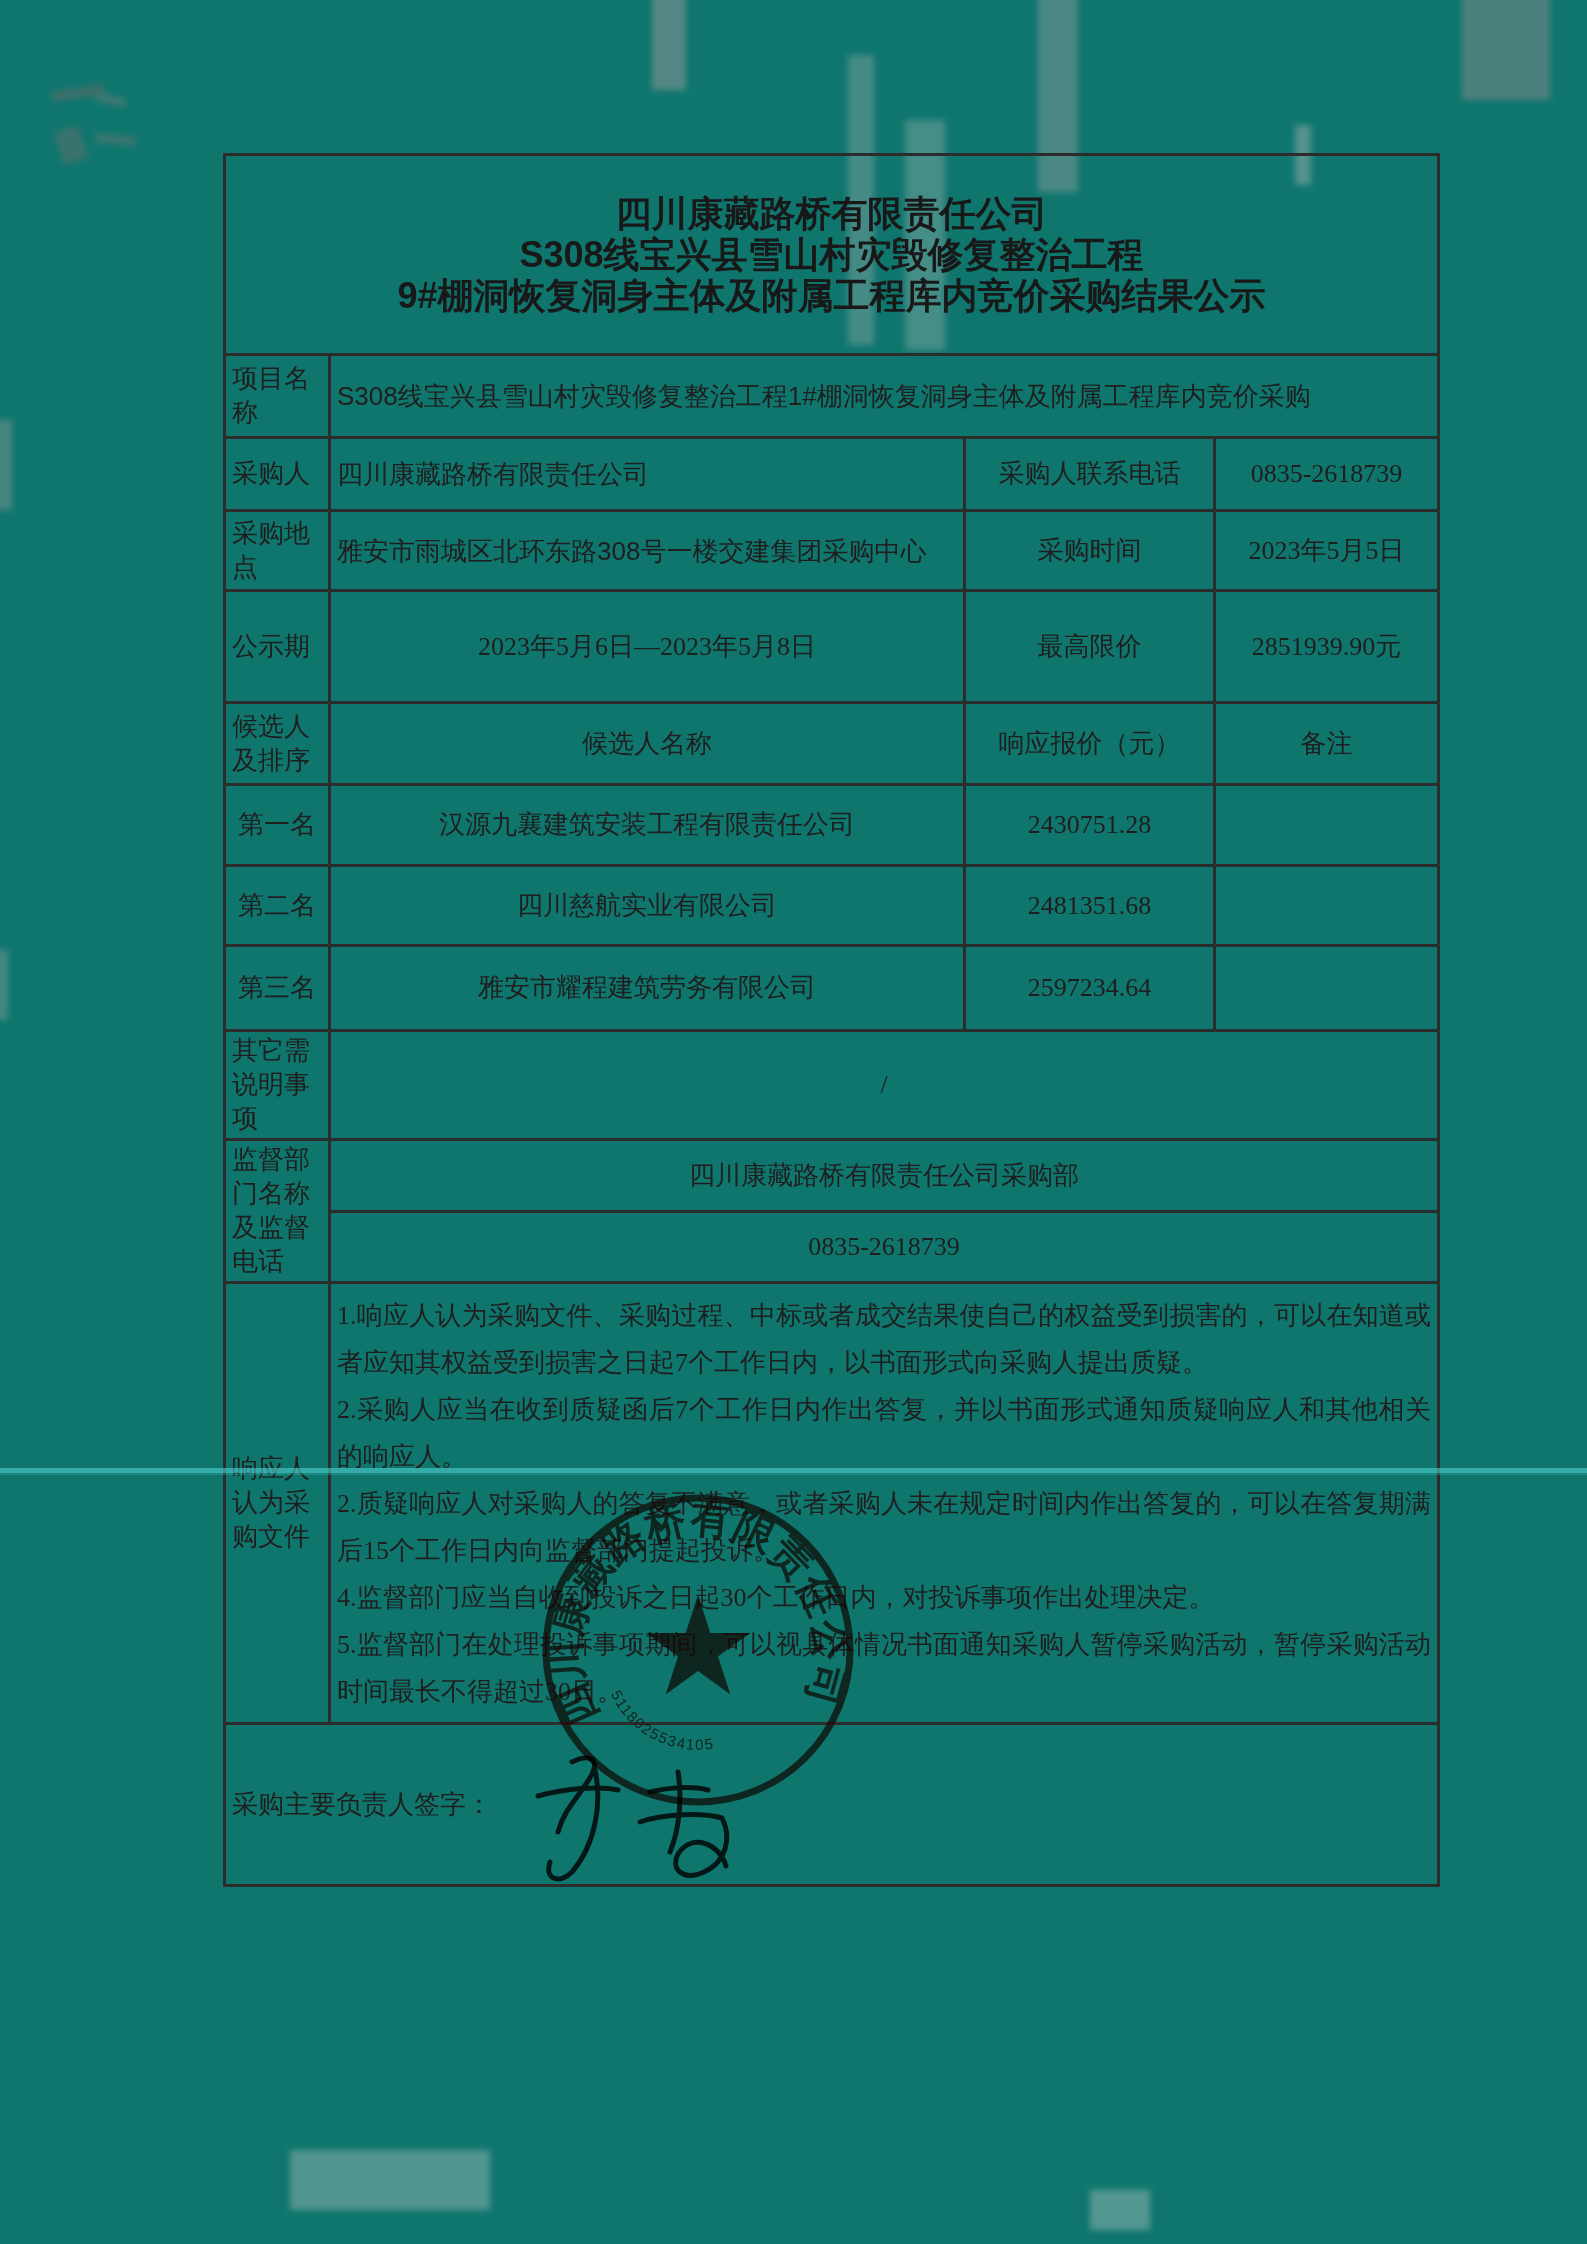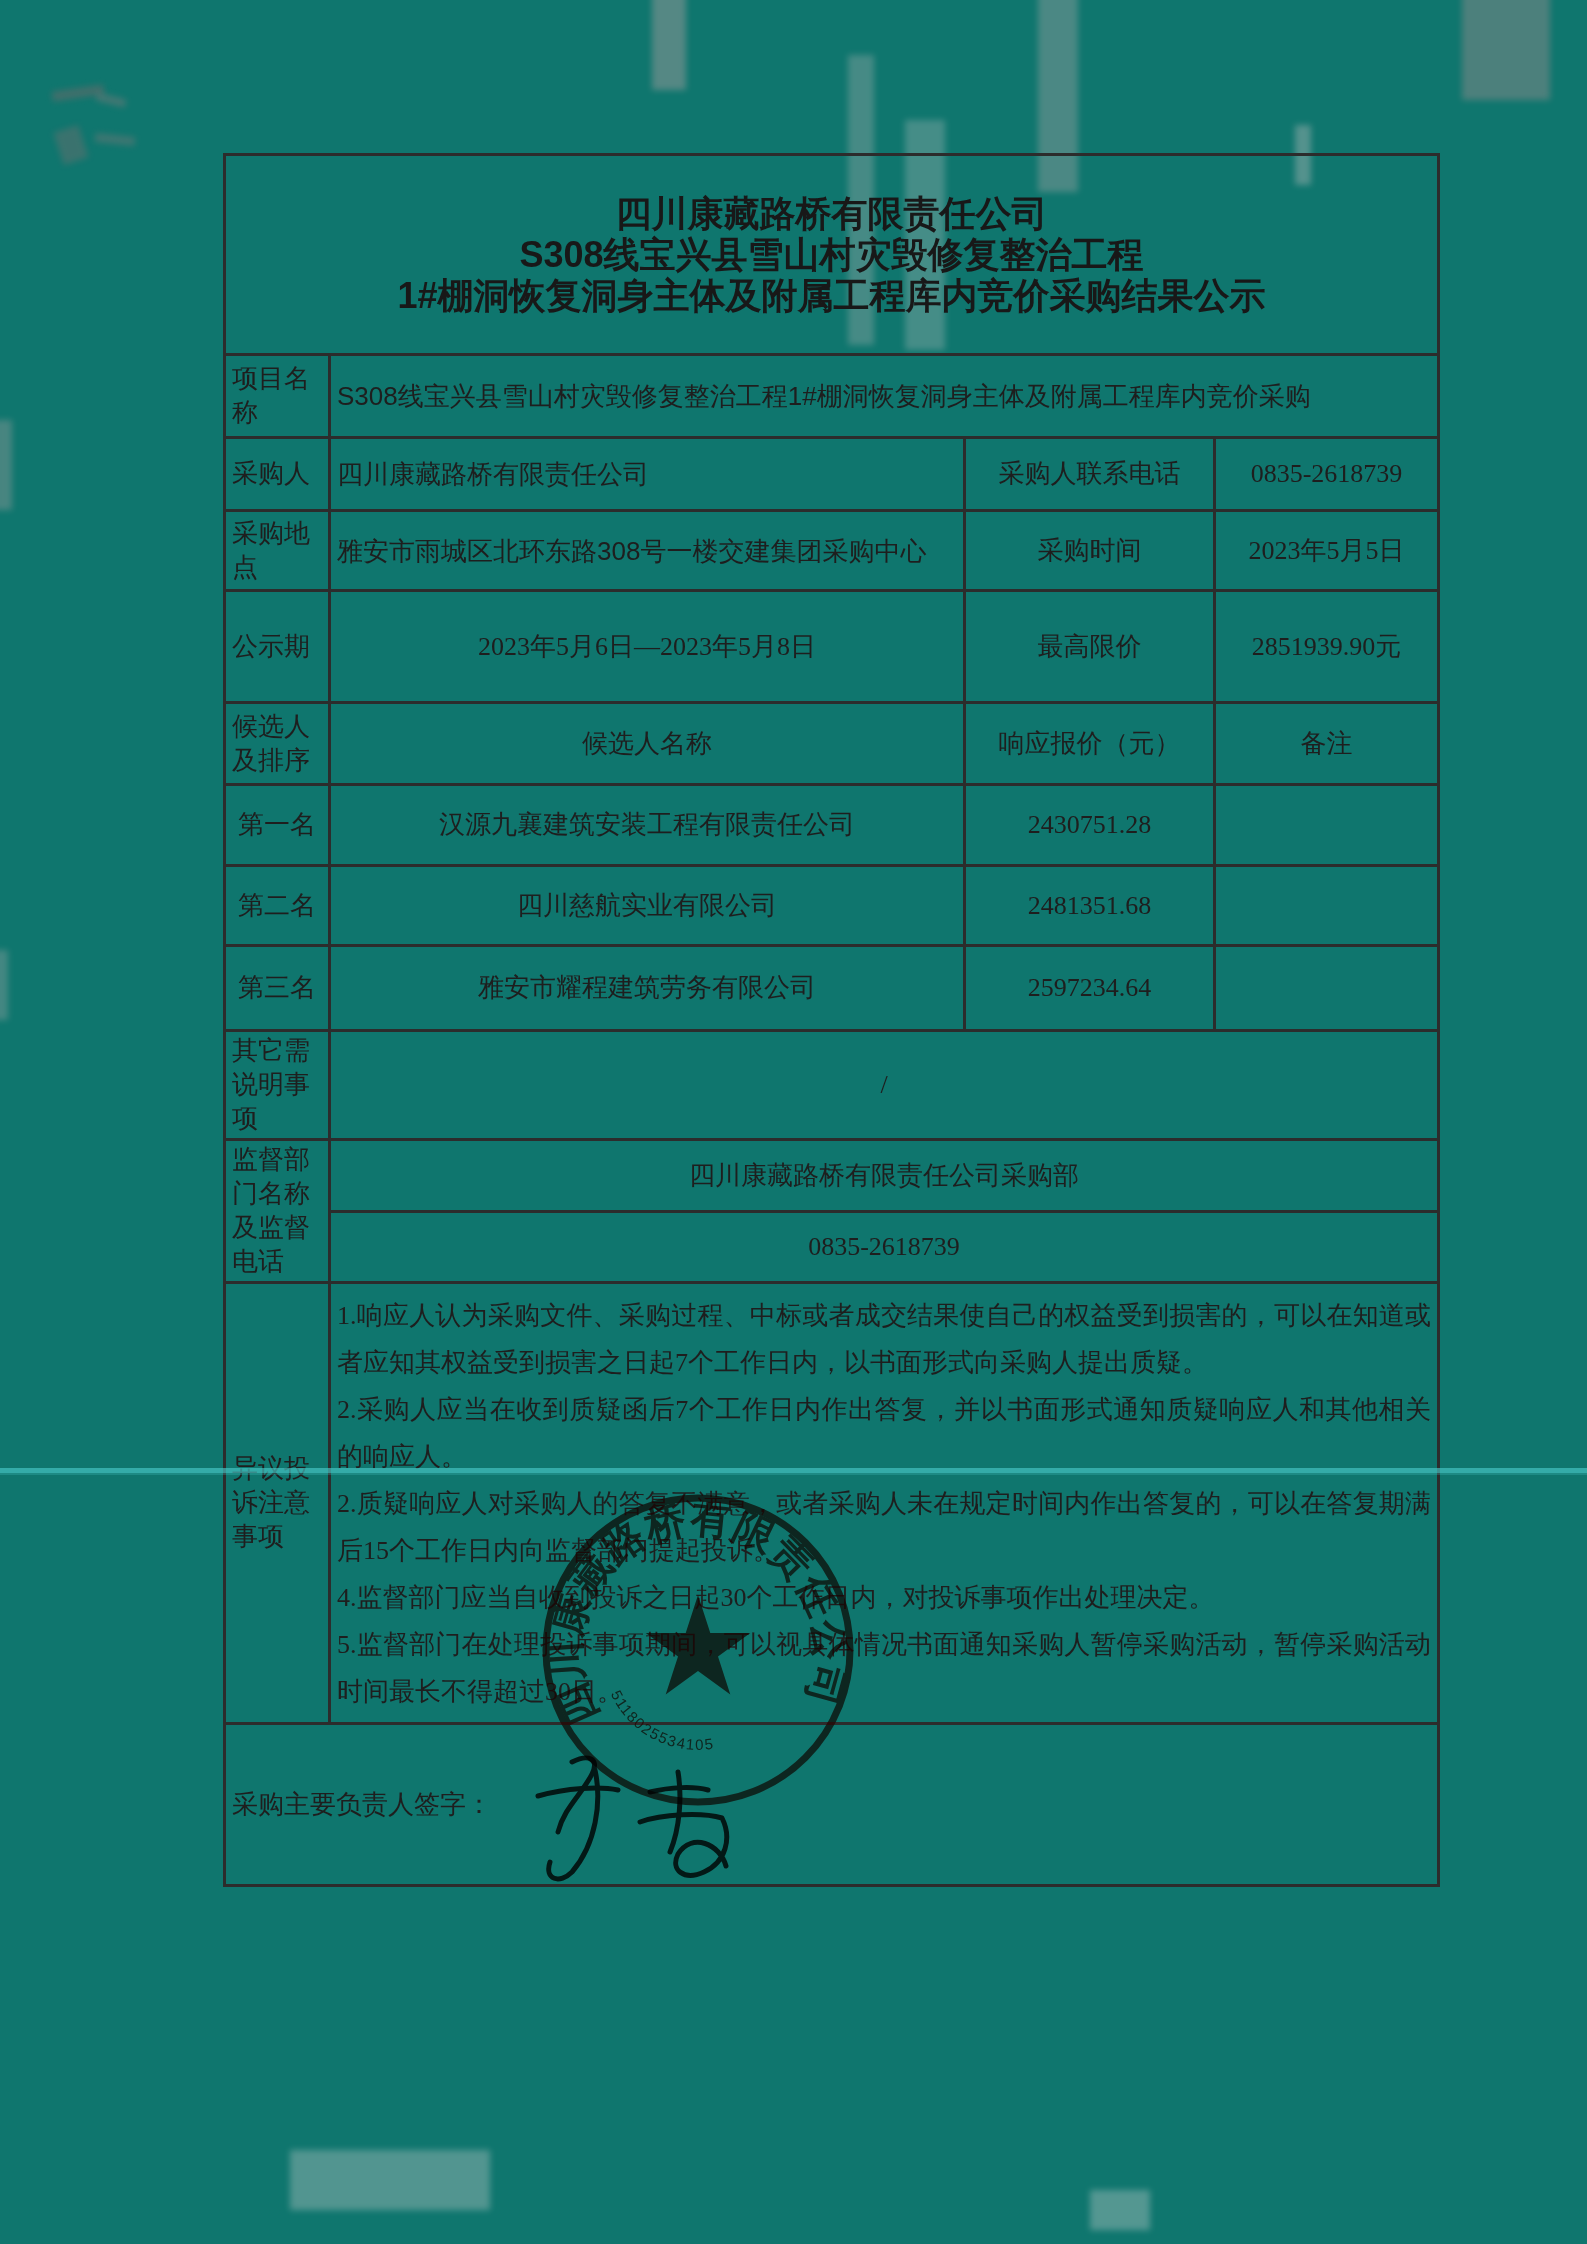--- a/index.html
+++ b/index.html
@@ -96,21 +96,21 @@
         <col style="width:635px">
         <col style="width:250px">
         <col style="width:224px">
     </colgroup>
 
     <tbody>
         <tr>
       <td class="title-cell" colspan="4">
         <div>四川康藏路桥有限责任公司</div>
         <div>S308线宝兴县雪山村灾毁修复整治工程</div>
-        <div>1#棚洞恢复洞身主体及附属工程库内竞价采购结果公示</div>
+        <div>9#棚洞恢复洞身主体及附属工程库内竞价采购结果公示</div>
       </td>
     </tr>
 
     <tr style="height:83px">
       <td class="lbl">项目名称</td>
       <td class="lft bold-sans" colspan="3">S308线宝兴县雪山村灾毁修复整治工程1#棚洞恢复洞身主体及附属工程库内竞价采购</td>
     </tr>
 
     <tr style="height:73px">
       <td class="lbl">采购人</td>
@@ -166,21 +166,21 @@
 
     <tr style="height:70px">
       <td class="sup-lbl" rowspan="2">监督部门名称及监督电话</td>
       <td class="ctr" colspan="3">四川康藏路桥有限责任公司采购部</td>
     </tr>
     <tr style="height:69px">
       <td class="ctr" colspan="3">0835-2618739</td>
     </tr>
 
     <tr style="height:441px">
-      <td class="lbl">异议投诉注意事项</td>
+      <td class="lbl">响应人认为采购文件</td>
       <td class="objection-cell" colspan="3">
         <div class="para">1.响应人认为采购文件、采购过程、中标或者成交结果使自己的权益受到损害的，可以在知道或者应知其权益受到损害之日起7个工作日内，以书面形式向采购人提出质疑。</div>
         <div class="para">2.采购人应当在收到质疑函后7个工作日内作出答复，并以书面形式通知质疑响应人和其他相关的响应人。</div>
         <div class="para">2.质疑响应人对采购人的答复不满意，或者采购人未在规定时间内作出答复的，可以在答复期满后15个工作日内向监督部门提起投诉。</div>
         <div class="para">4.监督部门应当自收到投诉之日起30个工作日内，对投诉事项作出处理决定。</div>
         <div class="para">5.监督部门在处理投诉事项期间，可以视具体情况书面通知采购人暂停采购活动，暂停采购活动时间最长不得超过30日。</div>
       </td>
     </tr>
 
     <tr style="height:162px">

